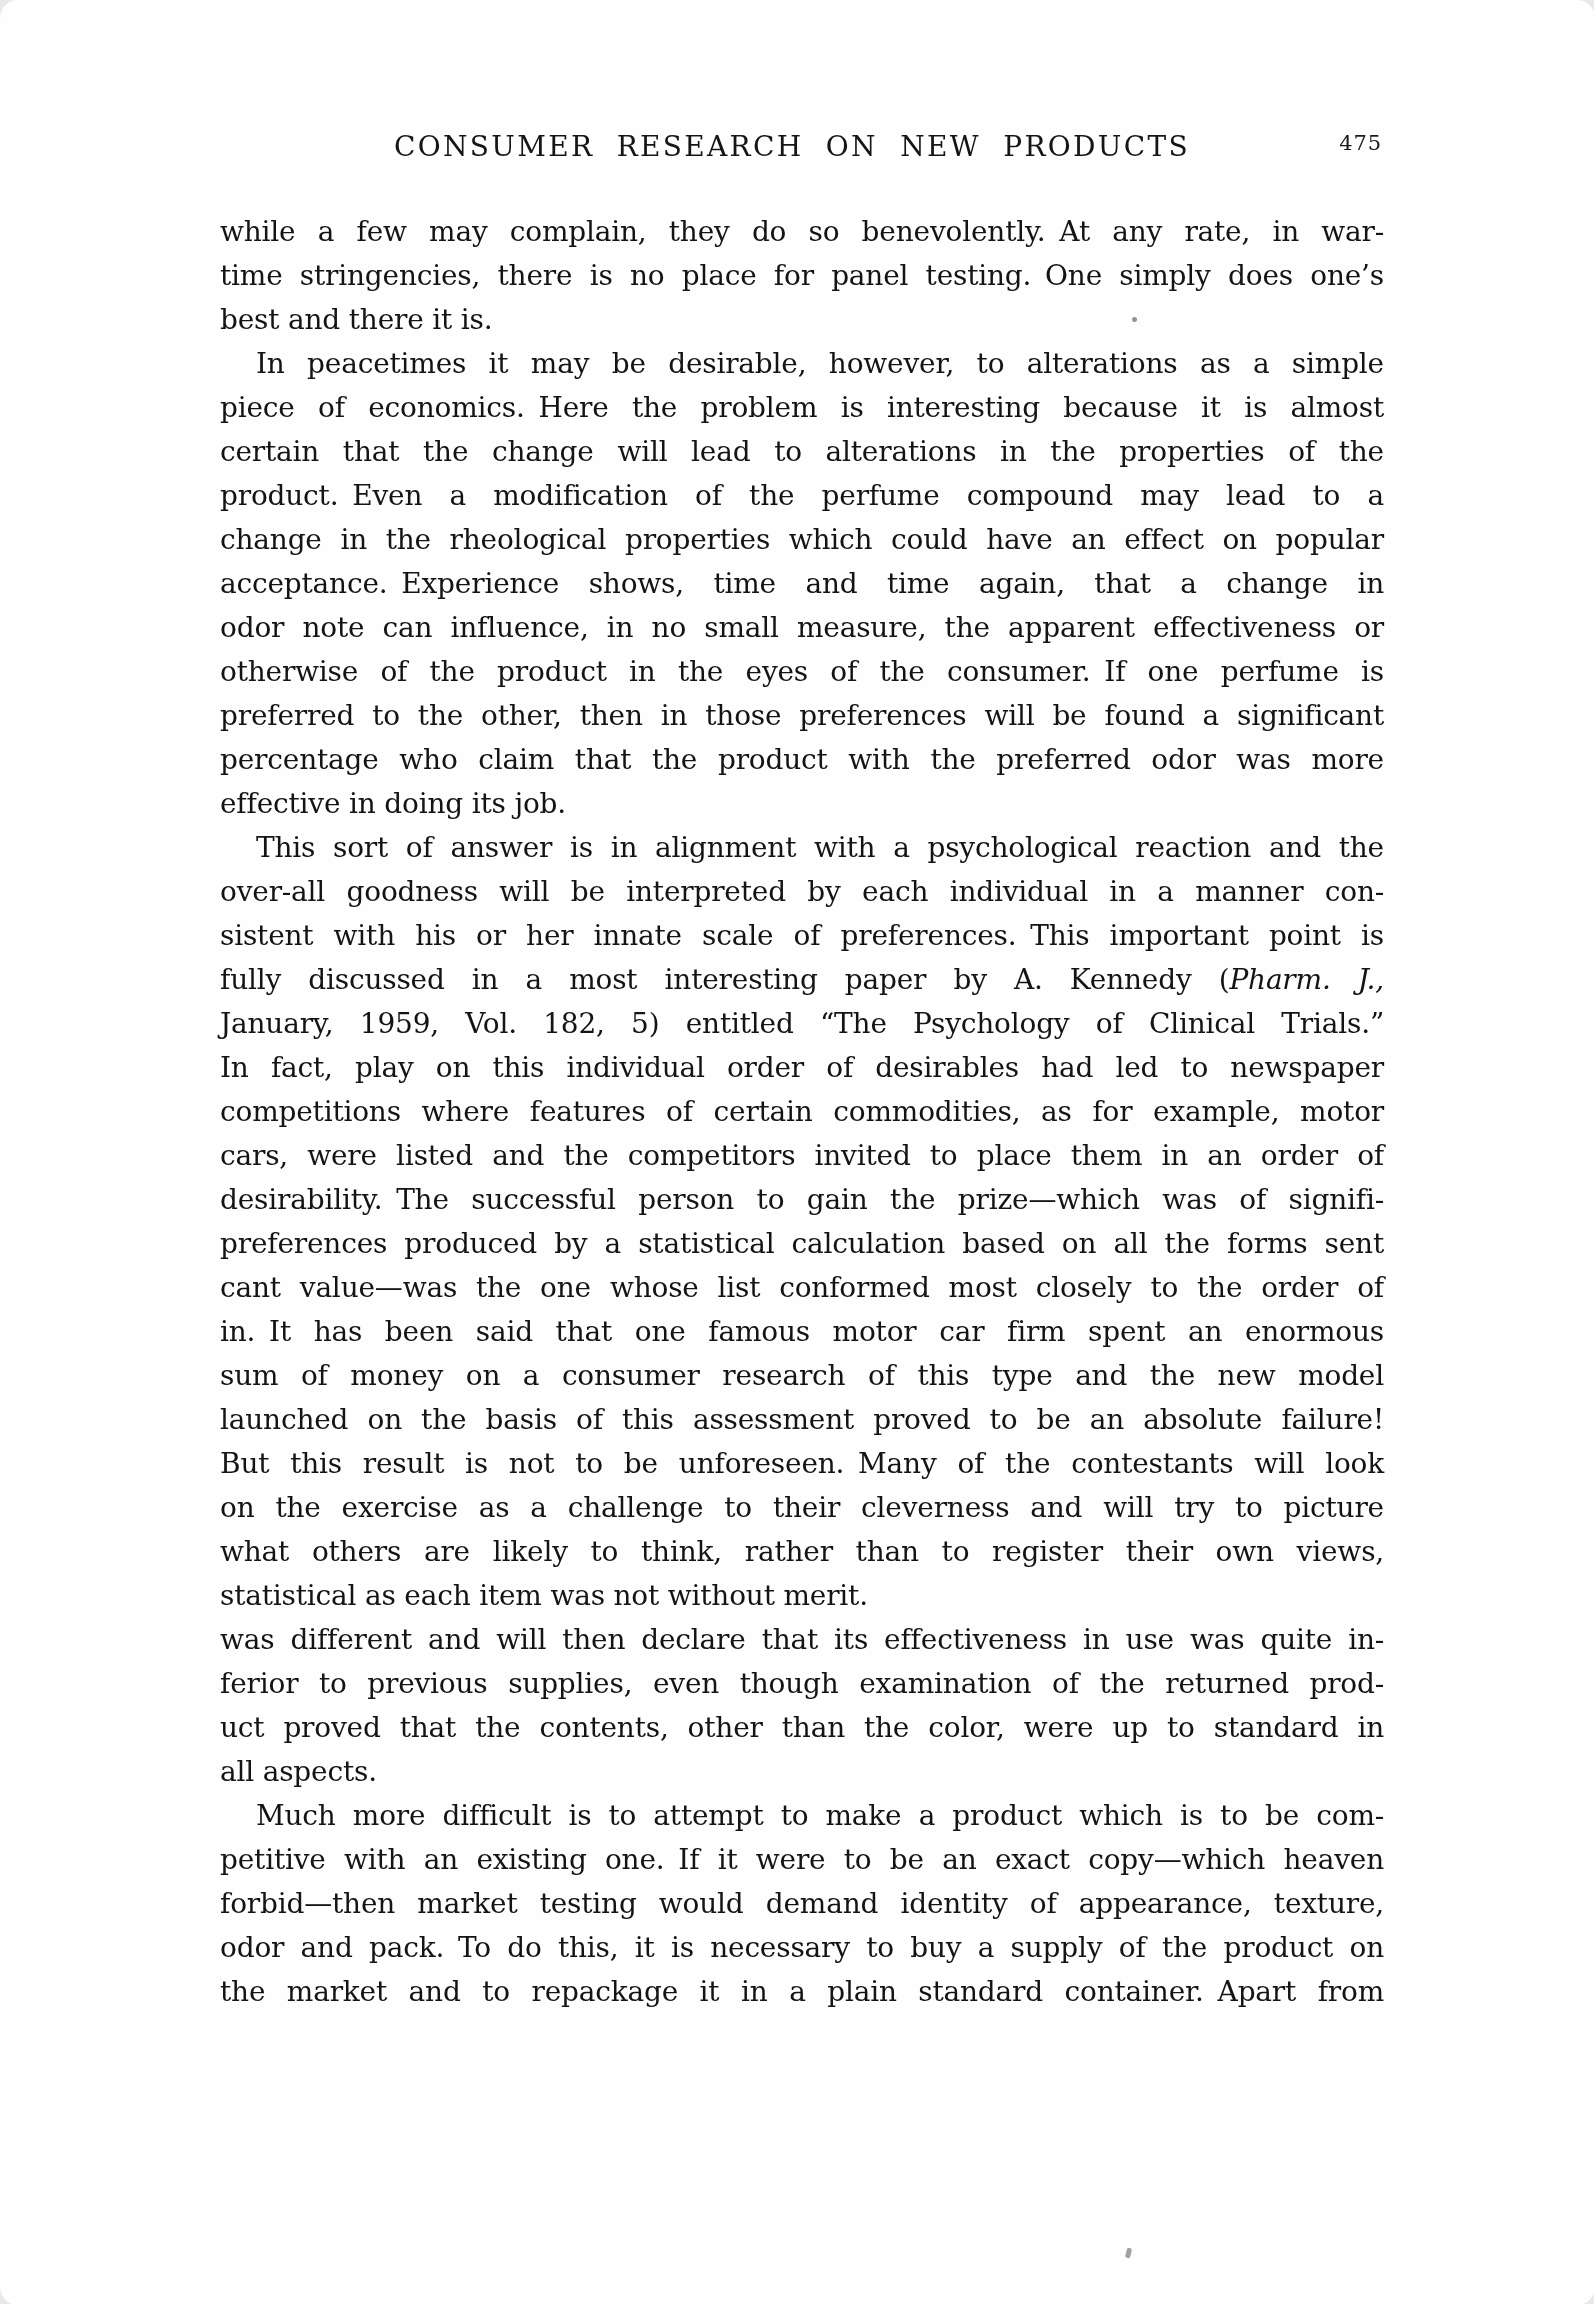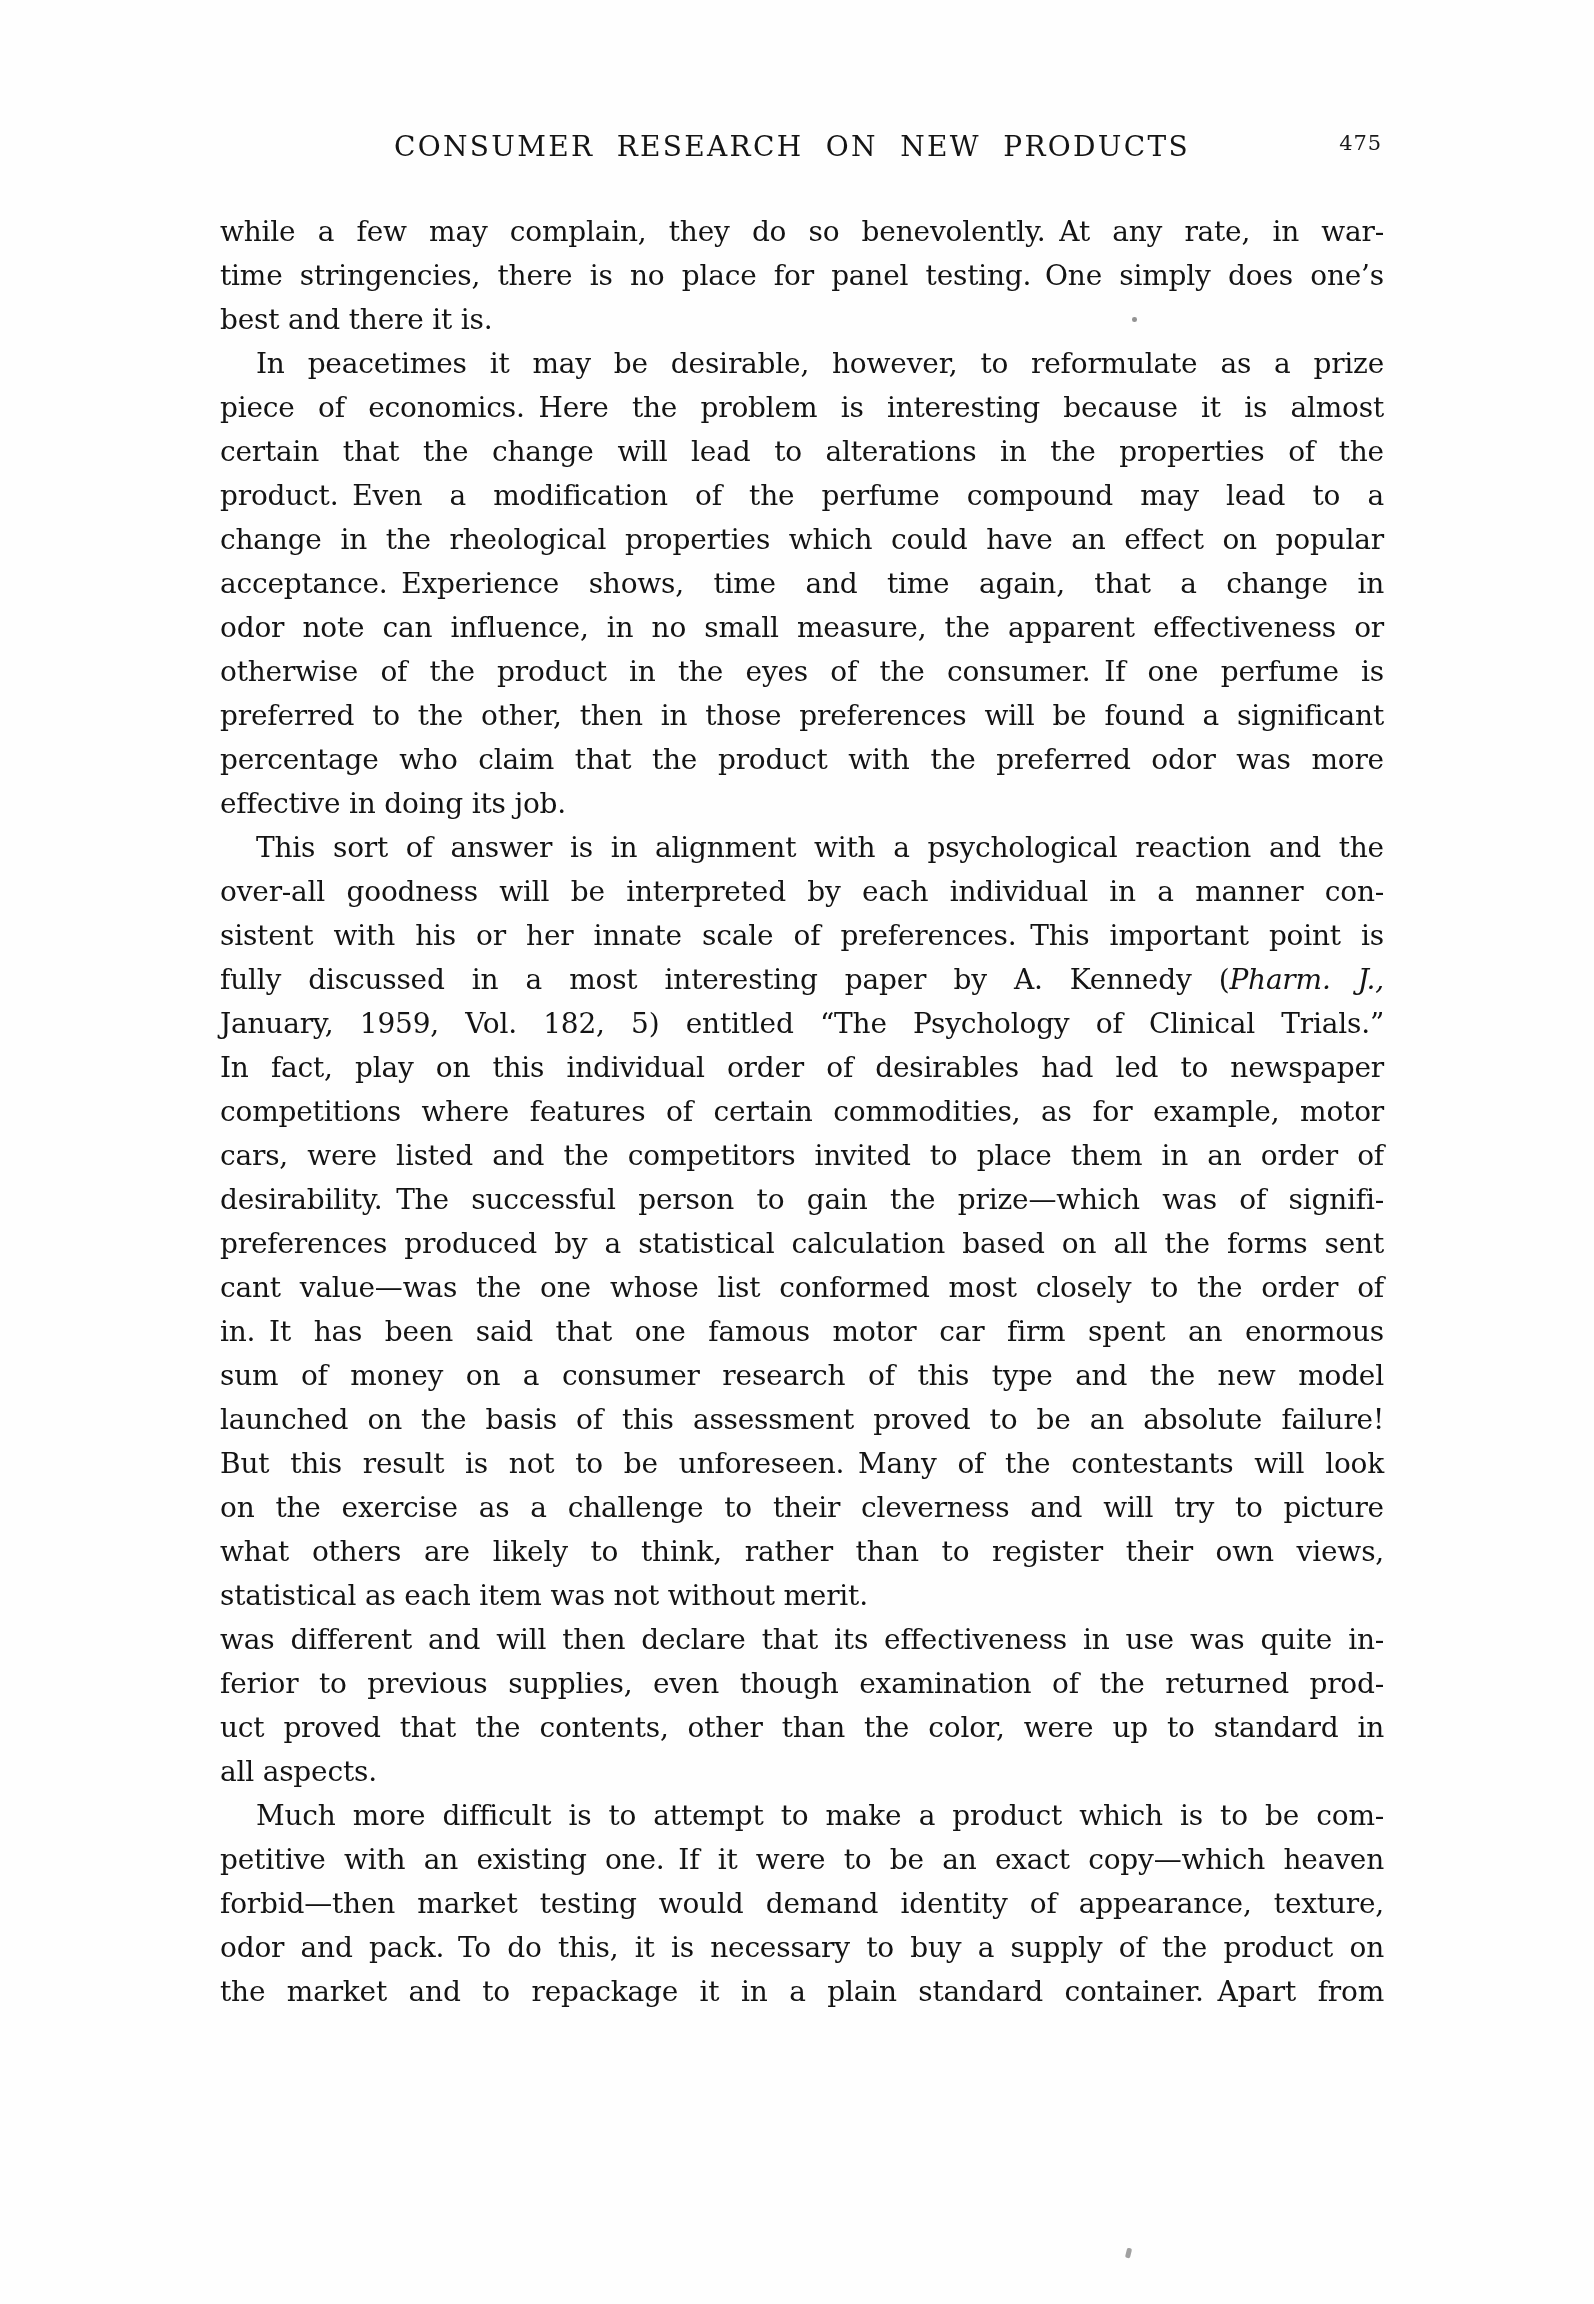--- a/index.html
+++ b/index.html
@@ -3,20 +3,21 @@
 <meta charset="utf-8">
 <style>
   html,body{margin:0;padding:0;background:#e8e8e8;}
   .page{
     position:relative;
     width:1595px;height:2305px;
     background:#fefefe;
     color:#121212;
     font-family:"DejaVu Serif","Liberation Serif",serif;
     overflow:hidden;
+    border-radius:18px;
   }
   .running-head{
     position:absolute;
     left:200px;top:130px;width:1184px;height:37px;
   }
   .running-title{
     position:absolute;left:0;right:0;
     text-align:center;
     font-size:28px;
     letter-spacing:2.3px;
@@ -67,21 +68,21 @@
 
   <div class="running-head">
     <div class="running-title">CONSUMER RESEARCH ON NEW PRODUCTS</div>
     <div class="page-number">475</div>
   </div>
 
   <div class="text-block">
     <div class="line">while a few may complain, they do so benevolently. At any rate, in war-</div>
     <div class="line">time stringencies, there is no place for panel testing. One simply does one’s</div>
     <div class="line par-end">best and there it is.</div>
-    <div class="line indent">In peacetimes it may be desirable, however, to reformulate as a prize</div>
+    <div class="line indent">In peacetimes it may be desirable, however, to alterations as a simple</div>
     <div class="line">piece of economics. Here the problem is interesting because it is almost</div>
     <div class="line">certain that the change will lead to alterations in the properties of the</div>
     <div class="line">product. Even a modification of the perfume compound may lead to a</div>
     <div class="line">change in the rheological properties which could have an effect on popular</div>
     <div class="line">acceptance. Experience shows, time and time again, that a change in</div>
     <div class="line">odor note can influence, in no small measure, the apparent effectiveness or</div>
     <div class="line">otherwise of the product in the eyes of the consumer. If one perfume is</div>
     <div class="line">preferred to the other, then in those preferences will be found a significant</div>
     <div class="line">percentage who claim that the product with the preferred odor was more</div>
     <div class="line par-end">effective in doing its job.</div>

